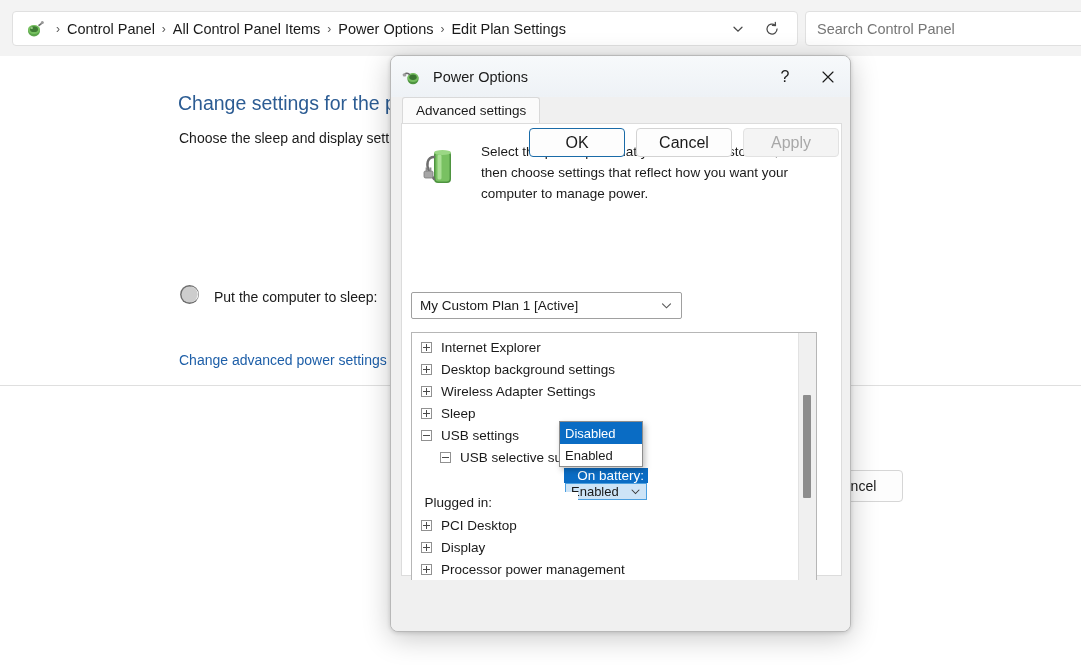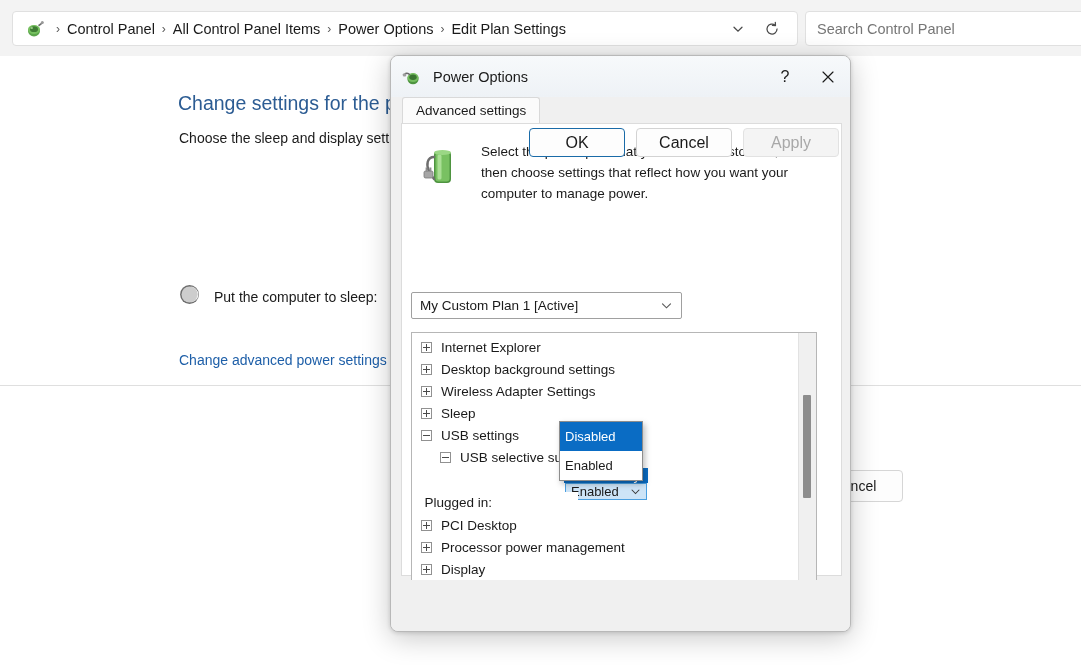--- a/index.html
+++ b/index.html
@@ -379,21 +379,21 @@
     position: absolute;
     left: 559px; top: 421px;
     width: 84px;
     background: #ffffff;
     border: 1px solid #8d8d8d;
     box-shadow: 2px 3px 6px rgba(0,0,0,0.26);
     z-index: 60;
     box-sizing: border-box;
   }
   .popup-opt {
-    height: 29px;
+    height: 22px;
     display: flex;
     align-items: center;
     font-size: 13px;
     color: #1a1a1a;
     padding-left: 5px;
     white-space: nowrap;
   }
   .popup-opt.highlight {
     background: #0a6cc4;
     color: #ffffff;
@@ -637,25 +637,25 @@
             <span class="combo-text"></span>
           </span>
         </div>
 
         <div class="tree-row lvl0">
           <span class="expander plus"></span>
           <span class="tree-label">PCI Desktop</span>
         </div>
         <div class="tree-row lvl0">
           <span class="expander plus"></span>
+          <span class="tree-label">Display</span>
+        </div>
+        <div class="tree-row lvl0">
+          <span class="expander plus"></span>
           <span class="tree-label">Processor power management</span>
-        </div>
-        <div class="tree-row lvl0">
-          <span class="expander plus"></span>
-          <span class="tree-label">Display</span>
         </div>
         <div class="tree-row lvl0">
           <span class="expander plus"></span>
           <span class="tree-label">Multimedia settings</span>
         </div>
       </div>
 
       <div id="tree-scrollbar">
         <div id="tree-scroll-thumb"></div>
       </div>

